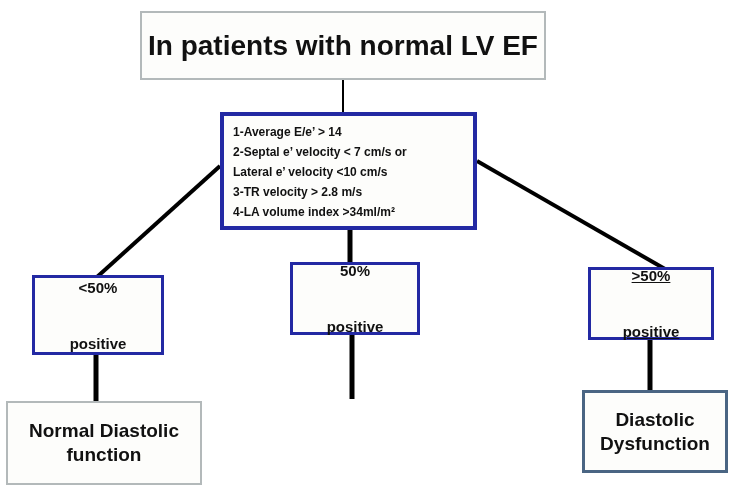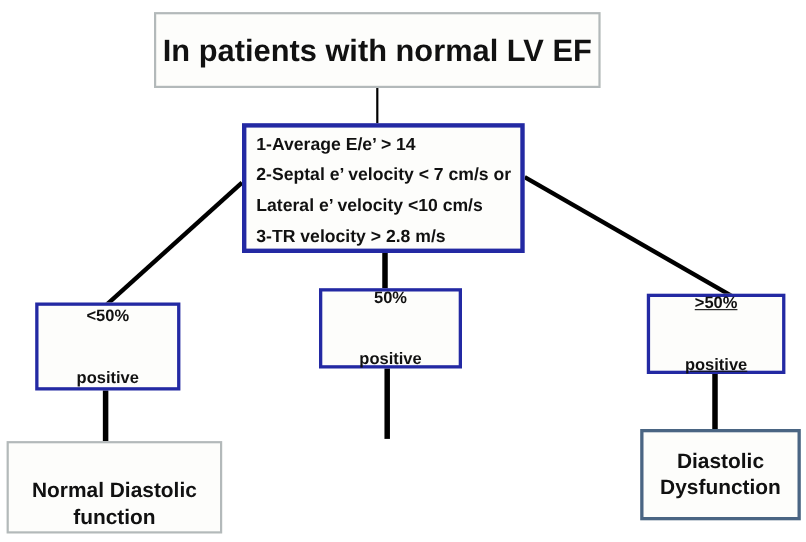--- a/index.html
+++ b/index.html
@@ -23,45 +23,45 @@
     color:#111111;
   }
   .title-box{
     left:140px;top:11px;width:406px;height:69px;
     border:2px solid var(--gray_border);
     font-size:28px;font-weight:bold;letter-spacing:0px;
   }
   .criteria-box{
     left:220px;top:112px;width:257px;height:118px;
     border:4px solid var(--navy_border);
-    justify-content:space-between;
+    justify-content:flex-start;
     align-items:flex-start;
     flex-direction:column;
     text-align:left;
     padding:6px 4px 0 9px;
-    font-size:16px;font-weight:bold;
+    font-size:12px;font-weight:bold;
   }
   .criteria-box .cline{line-height:20px;white-space:nowrap;}
   .cond-box{
     border:3px solid var(--navy_border);
     flex-direction:column;
     font-size:15px;font-weight:bold;
     line-height:19px;
     gap:37px;
   }
   .cond-left{left:32px;top:275px;width:132px;height:80px;}
   .cond-mid{left:290px;top:262px;width:130px;height:73px;}
   .cond-right{left:588px;top:267px;width:126px;height:73px;text-decoration:underline;}
   .out-box{
     border:2px solid var(--gray_border);
     font-size:19px;font-weight:bold;
     line-height:24px;
     padding:0 14px;
   }
-  .out-left{left:6px;top:401px;width:196px;height:84px;align-items:flex-end;}
+  .out-left{left:6px;top:401px;width:196px;height:84px;}
   .out-mid{left:290px;top:397px;width:153px;height:83px;}
   .out-right{left:582px;top:390px;width:146px;height:83px;border:3px solid var(--steel_border);}
 </style>
 </head>
 <body>
 
 <div class="canvas">
 
   <svg class="connectors" viewBox="0 0 733 493" xmlns="http://www.w3.org/2000/svg">
     <line x1="343" y1="80" x2="343" y2="114" stroke="#000000" stroke-width="2"></line>
@@ -75,20 +75,21 @@
 
   <div class="box title-box">
     <span>In patients with normal LV EF</span>
   </div>
 
   <div class="box criteria-box">
     <div class="cline">1-Average E/e’ &gt; 14</div>
     <div class="cline">2-Septal e’ velocity &lt; 7 cm/s or</div>
     <div class="cline">Lateral e’ velocity &lt;10 cm/s</div>
     <div class="cline">3-TR velocity &gt; 2.8 m/s</div>
+    <div class="cline">4-LA volume index &gt;34ml/m²</div>
   </div>
 
   <div class="box cond-box cond-left">
     <span>&lt;50%</span>
     <span>positive</span>
   </div>
 
   <div class="box cond-box cond-mid">
     <span>50%</span>
     <span>positive</span>

